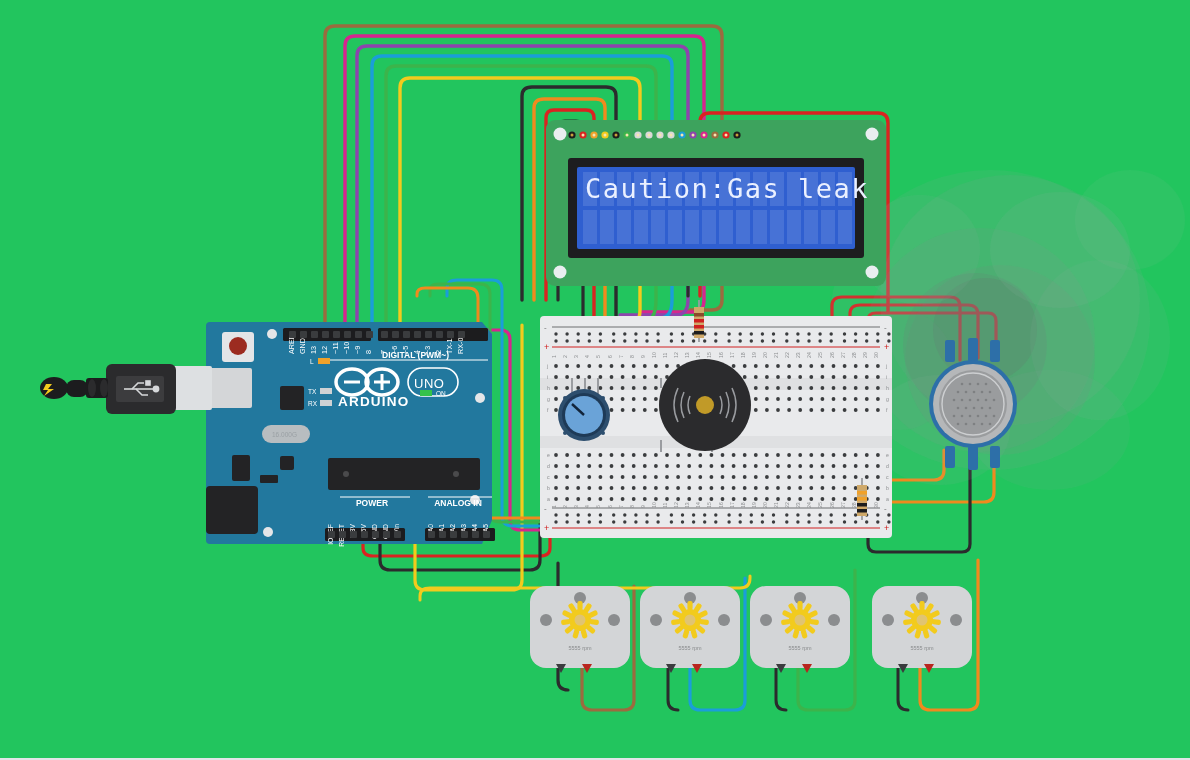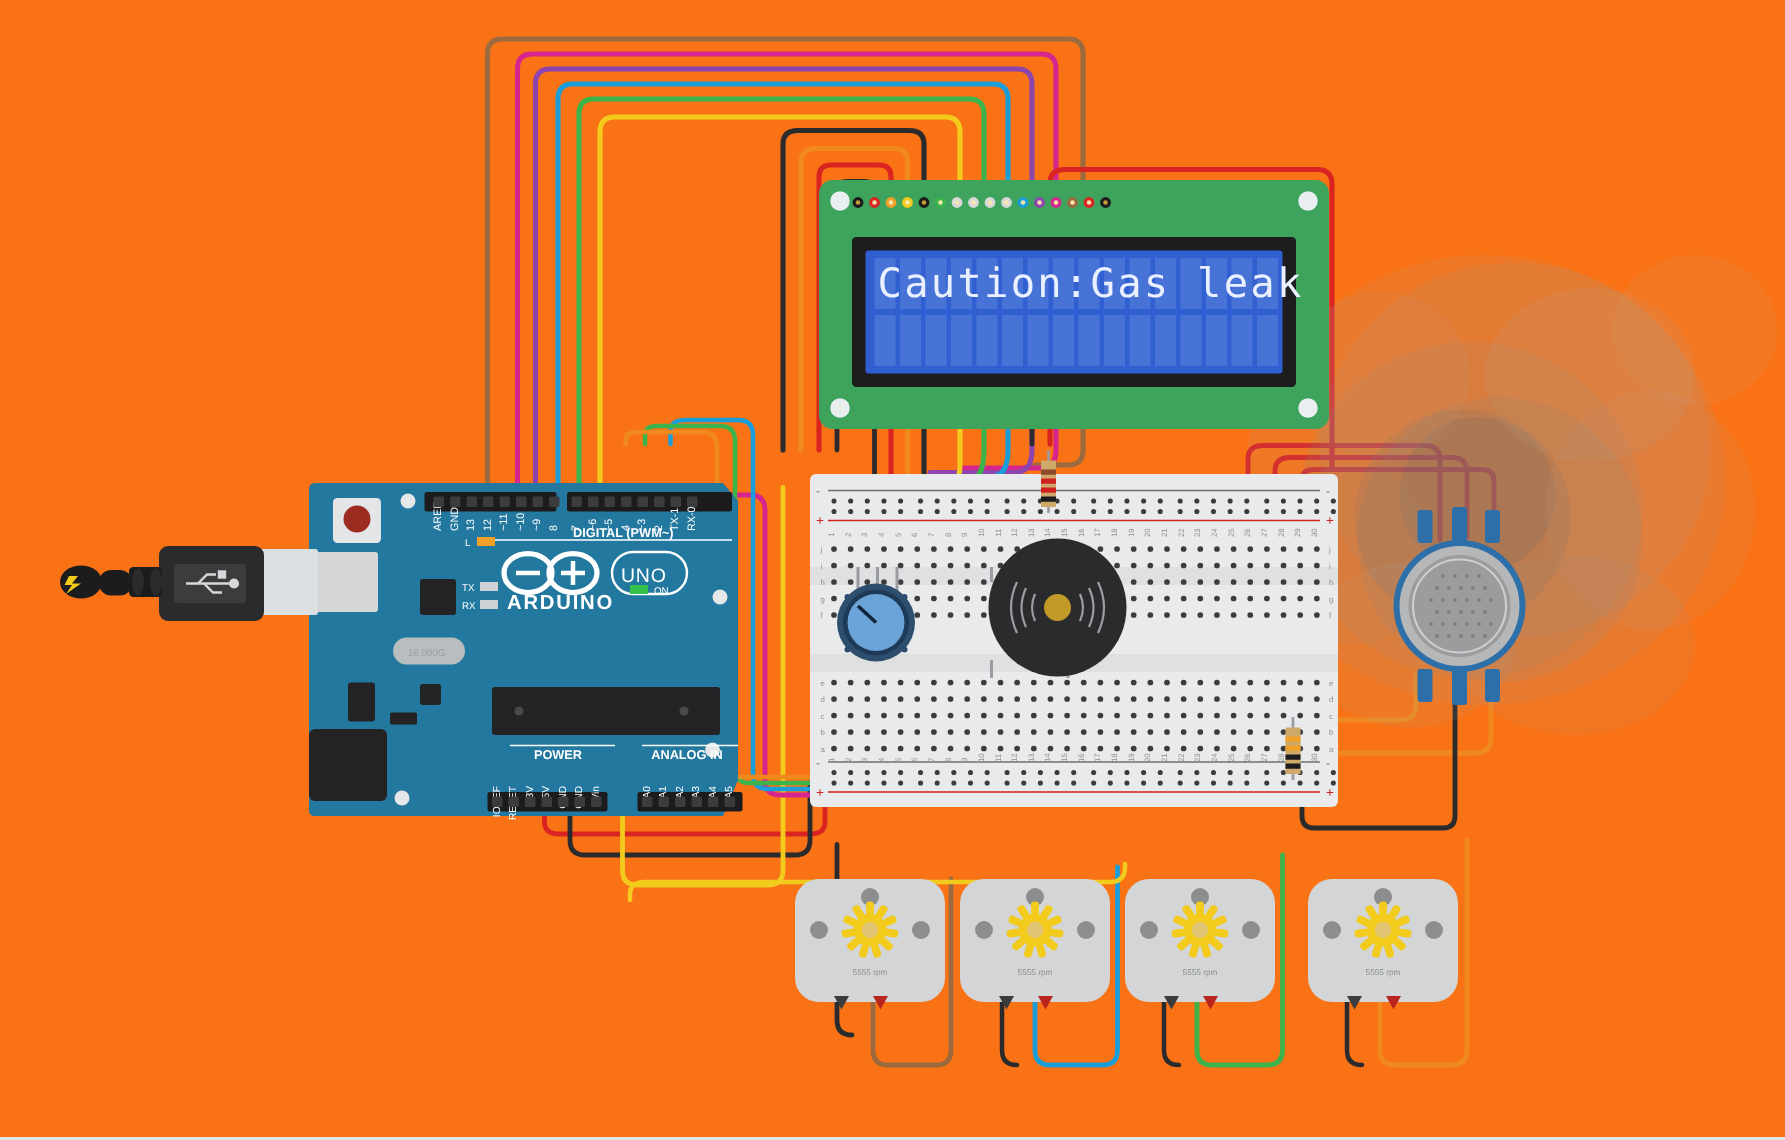--- a/index.html
+++ b/index.html
@@ -1,19 +1,19 @@
 <!DOCTYPE html>
 <html><head>
 <meta charset="utf-8">
 <title>Circuit Simulation</title>
 <style>
   html,body{margin:0;padding:0;background:#f4f5f7;}
   body{width:1190px;height:760px;position:relative;overflow:hidden;
        font-family:"Liberation Sans",sans-serif;}
-  #stage{position:absolute;inset:0;background:#f97316;}
+  #stage{position:absolute;inset:0;background:#22c55e;}
   #stage::after{content:"";position:absolute;left:0;right:0;bottom:0;height:2px;background:#e3e5e8;}
   svg{position:absolute;left:0;top:0;}
   .wire{fill:none;stroke-linecap:round;stroke-linejoin:round;}
   .lcdtext{font-family:"DejaVu Sans Mono","Liberation Mono",monospace;
            font-size:27px;fill:#eaf0ff;letter-spacing:1.5px;}
   .ard-lbl{font-family:"Liberation Sans",sans-serif;fill:#ffffff;}
   .bb-lbl{font-family:"Liberation Sans",sans-serif;fill:#8d8f91;font-size:5.2px;}
   .mot-lbl{font-family:"Liberation Sans",sans-serif;fill:#8a8c8e;font-size:5.5px;text-anchor:middle;}
 </style>
 </head>

